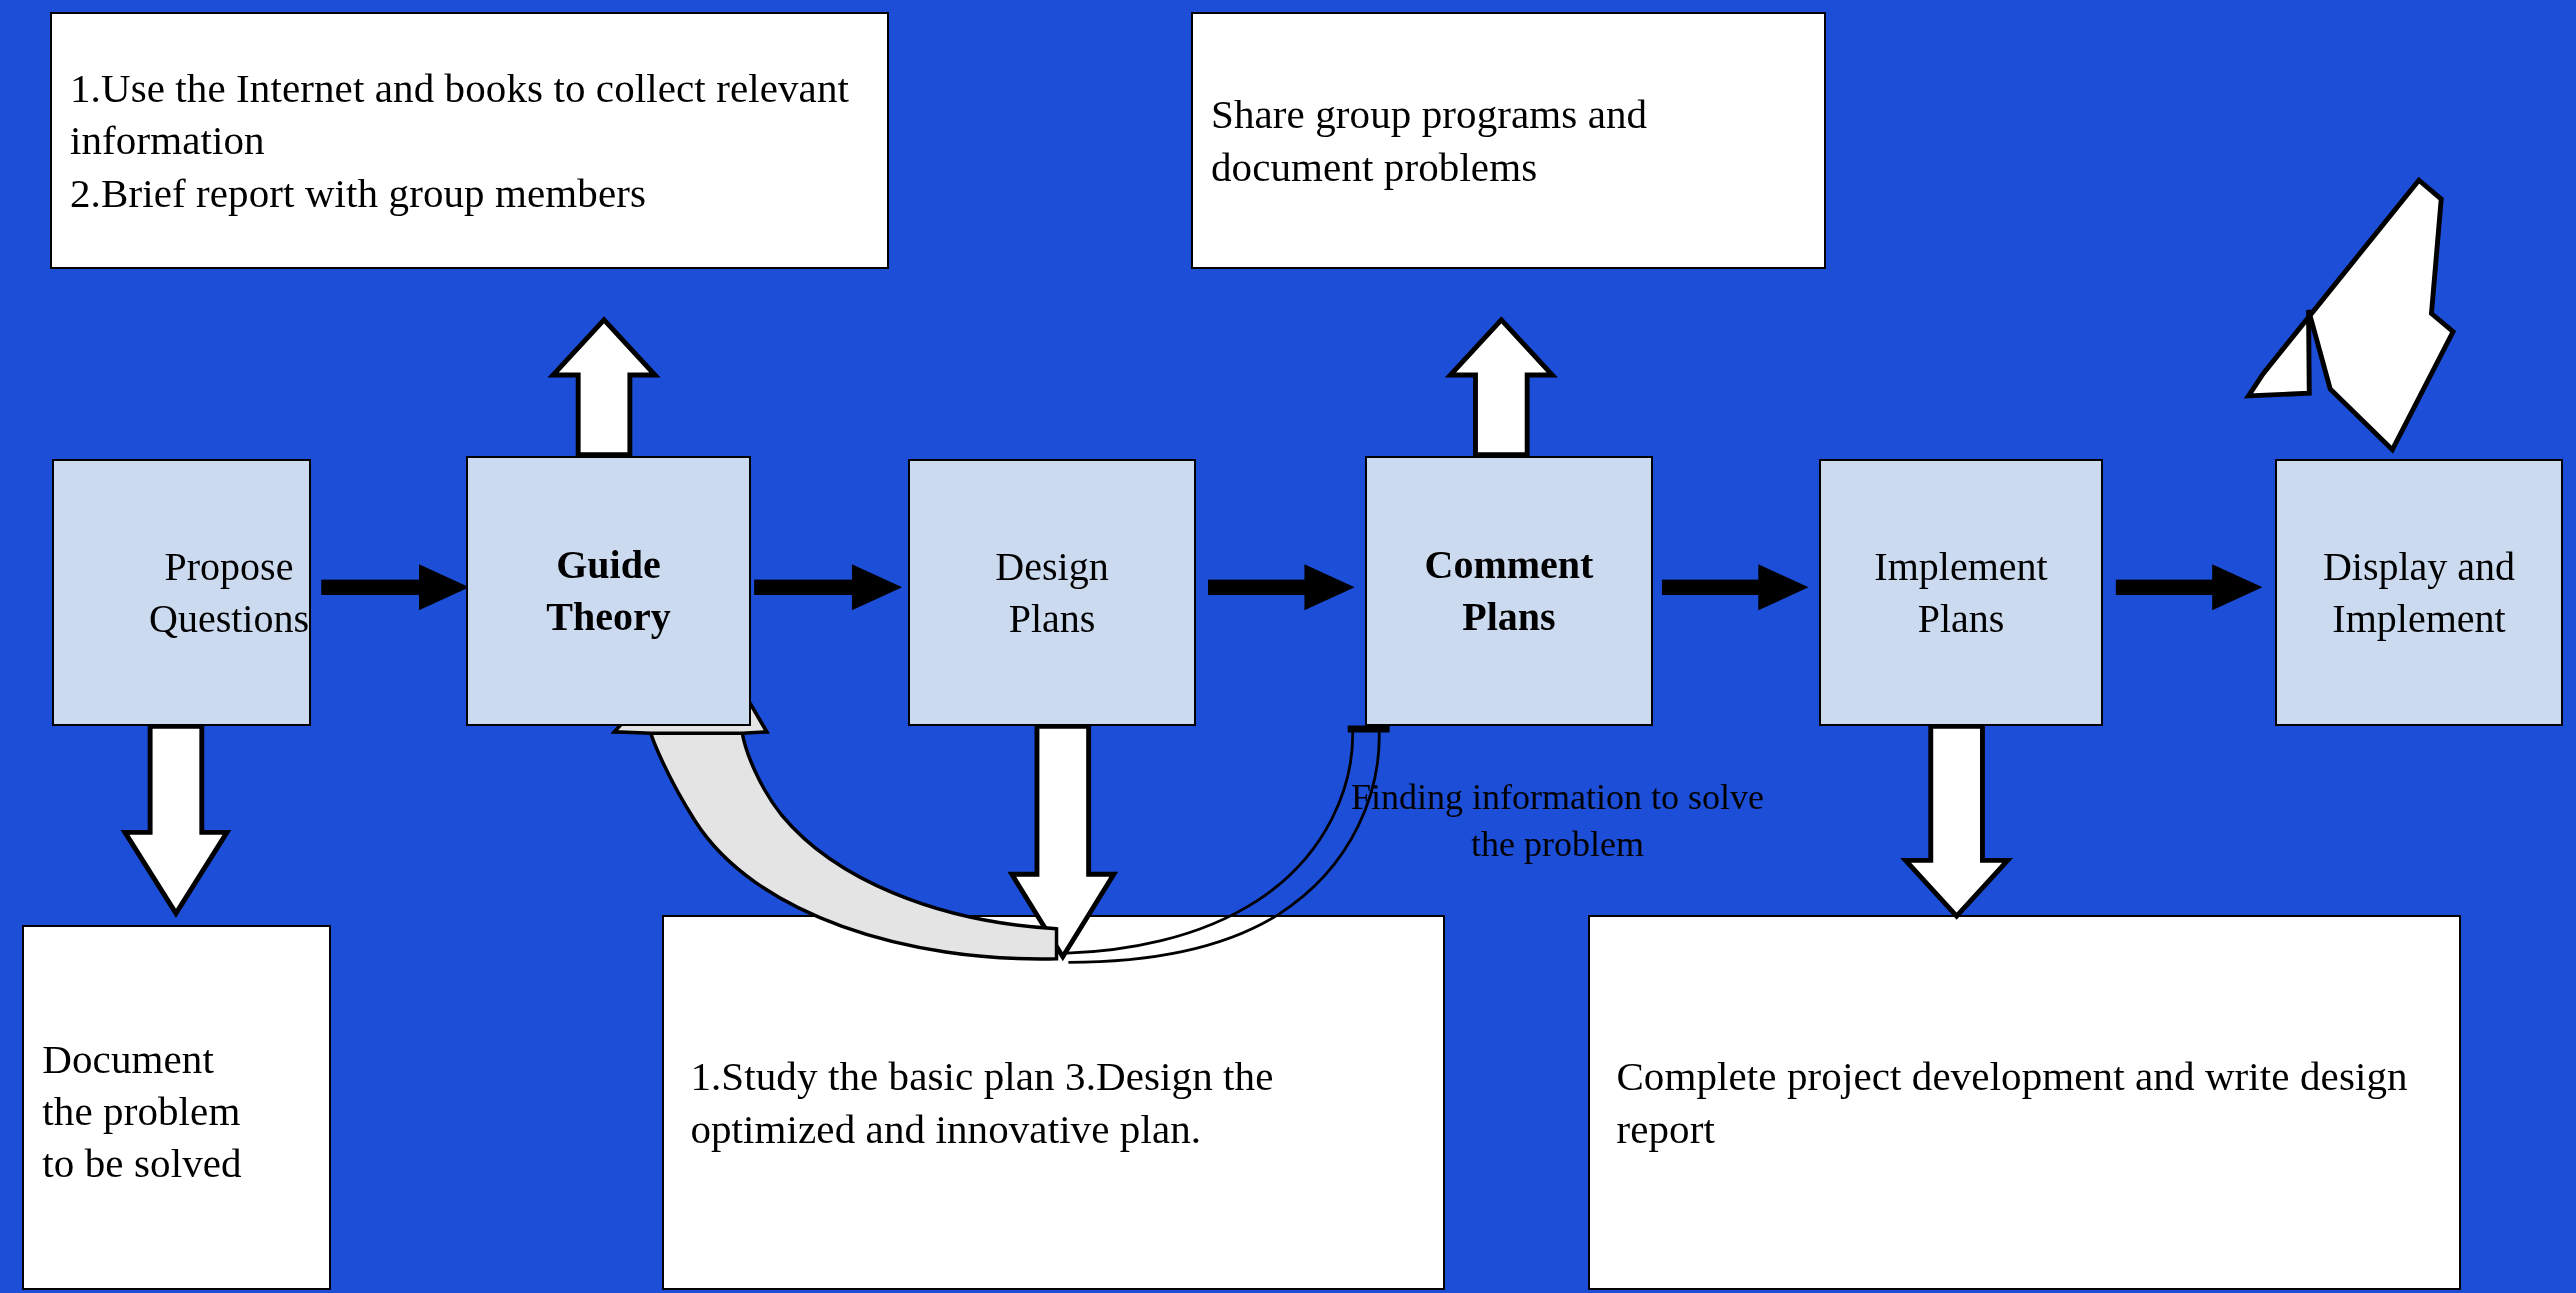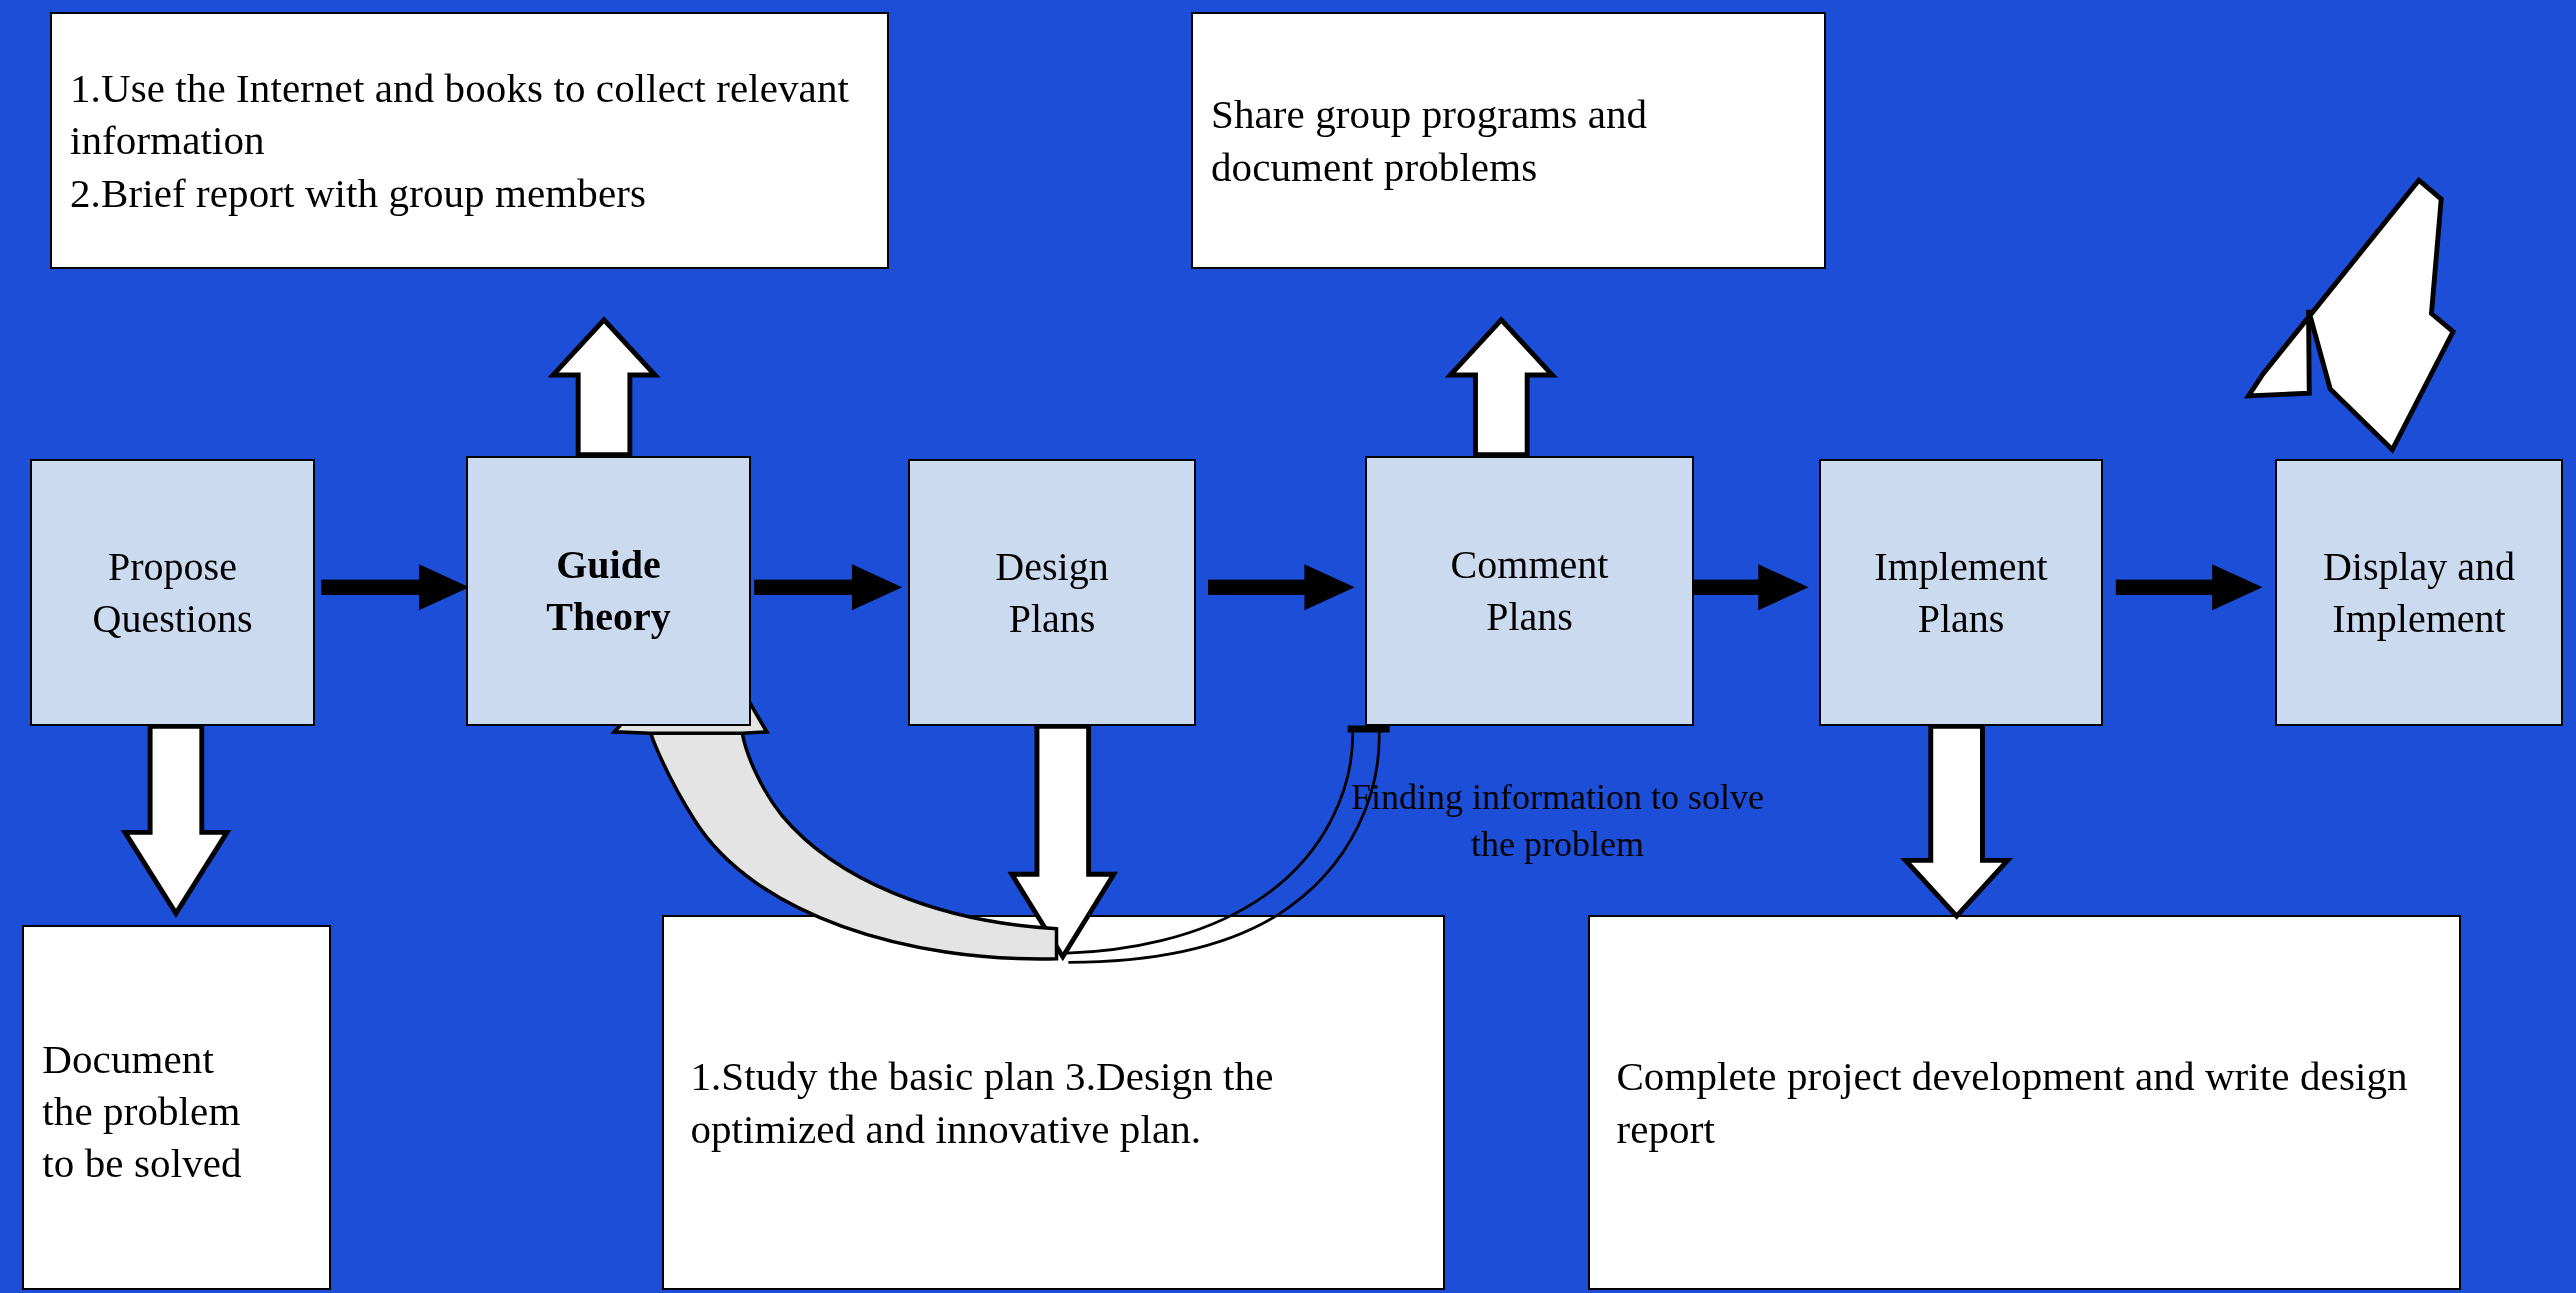--- a/index.html
+++ b/index.html
@@ -140,36 +140,36 @@
          Z"></path>
     <polygon fill="#e4e4e4" stroke="#000000" stroke-width="5" points="997,1048 880,1048 1012,901 1098,1048"></polygon>
     <path fill="#e4e4e4" stroke="#000000" stroke-width="5" d="M 932,1050 L 1063,1050 L 1098,1048 L 1012,901 L 880,1048 Z"></path>
 
     <path fill="none" stroke="#000000" stroke-width="4" d="M 1975,1045 C 1978,1130 1940,1240 1830,1310 C 1740,1366 1620,1378 1530,1378"></path>
     <path fill="none" stroke="#000000" stroke-width="4" d="M 1937,1043 C 1940,1125 1900,1225 1800,1290 C 1715,1345 1610,1362 1528,1365"></path>
     <line x1="1930" y1="1044" x2="1990" y2="1044" stroke="#000000" stroke-width="10"></line>
 
   </svg>
 
-  <div class="proc-box" style="left:30px; top:459px; width:285px; height:267px;">
+  <div class="proc-box" style="left:52px; top:459px; width:259px; height:267px;justify-content:flex-end;">
     <div class="proc-text">Propose
 Questions</div>
   </div>
 
   <div class="proc-box" style="left:466px; top:456px; width:285px; height:270px;font-weight:bold;">
     <div class="proc-text">Guide
 Theory</div>
   </div>
 
   <div class="proc-box" style="left:908px; top:459px; width:288px; height:267px;">
     <div class="proc-text">Design
 Plans</div>
   </div>
 
-  <div class="proc-box" style="left:1365px; top:456px; width:329px; height:270px;">
+  <div class="proc-box" style="left:1365px; top:456px; width:288px; height:270px;font-weight:bold;">
     <div class="proc-text">Comment
 Plans</div>
   </div>
 
   <div class="proc-box" style="left:1819px; top:459px; width:284px; height:267px;">
     <div class="proc-text">Implement
 Plans</div>
   </div>
 
   <div class="proc-box" style="left:2275px; top:459px; width:288px; height:267px;">

